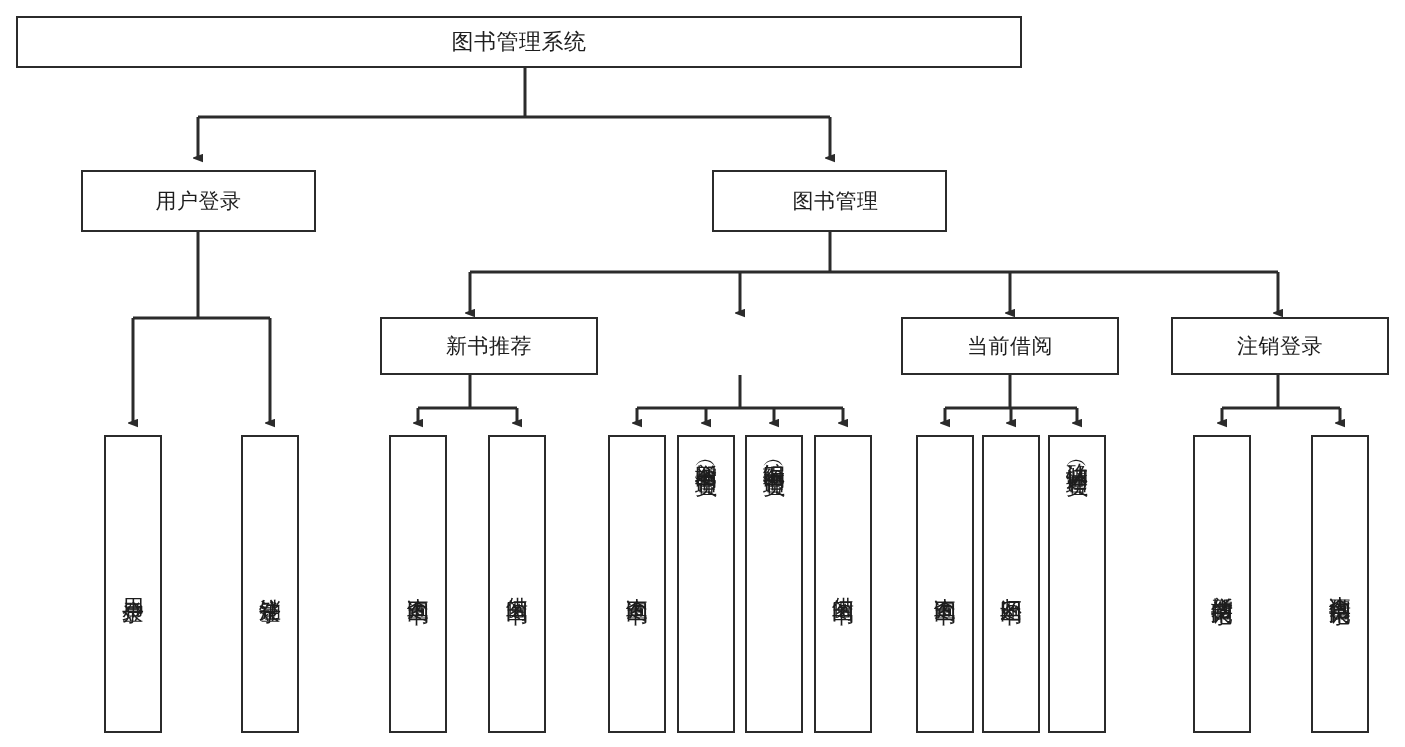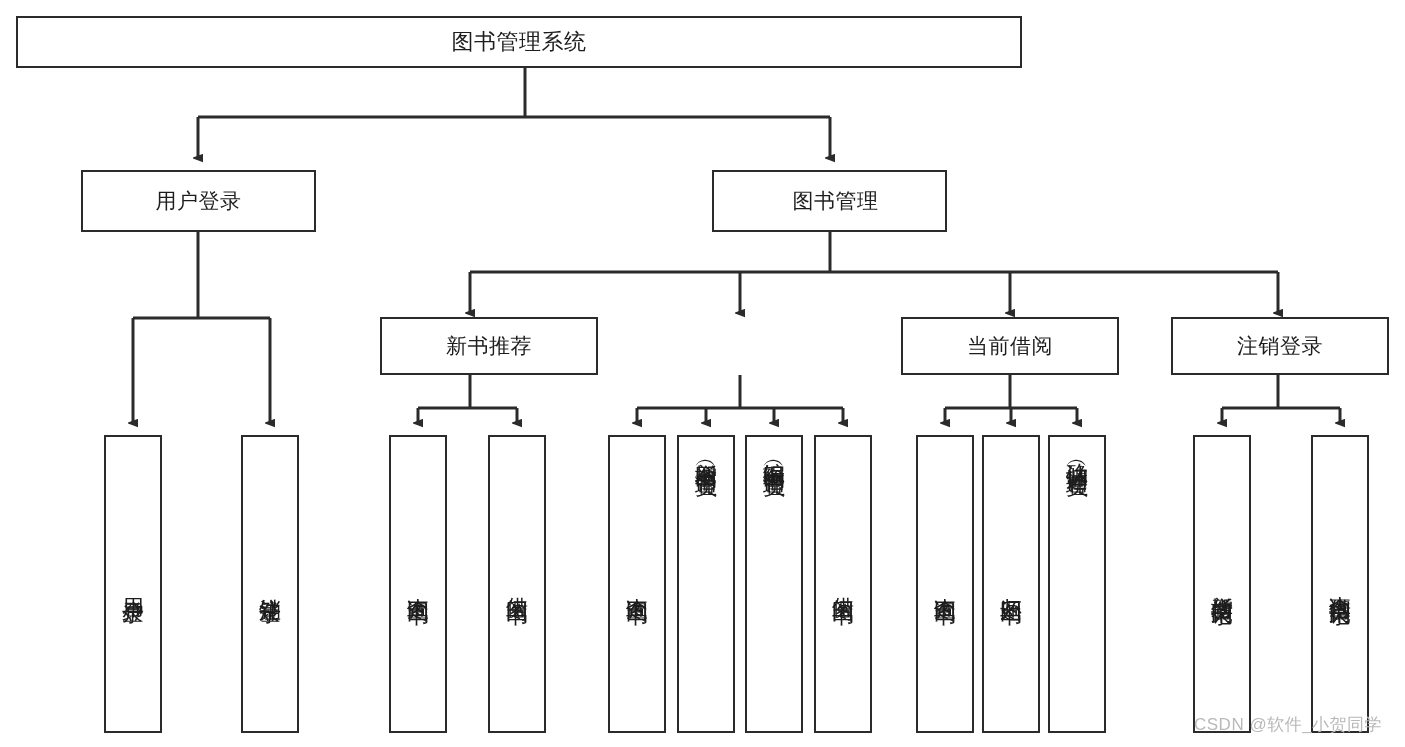--- a/index.html
+++ b/index.html
@@ -196,15 +196,14 @@
   </div>
 
   <div class="node vert mid" style="left:1193px; top:435px; width:58px; height:298px;">
     <span class="lbl">新增借阅记录</span>
   </div>
 
   <div class="node vert mid" style="left:1311px; top:435px; width:58px; height:298px;">
     <span class="lbl">查询借阅记录</span>
   </div>
 
-  <div class="watermark" style="left:1194px; top:713px;">CSDN @软件_小贺同学</div>
 
 </div>
 
 </body></html>

